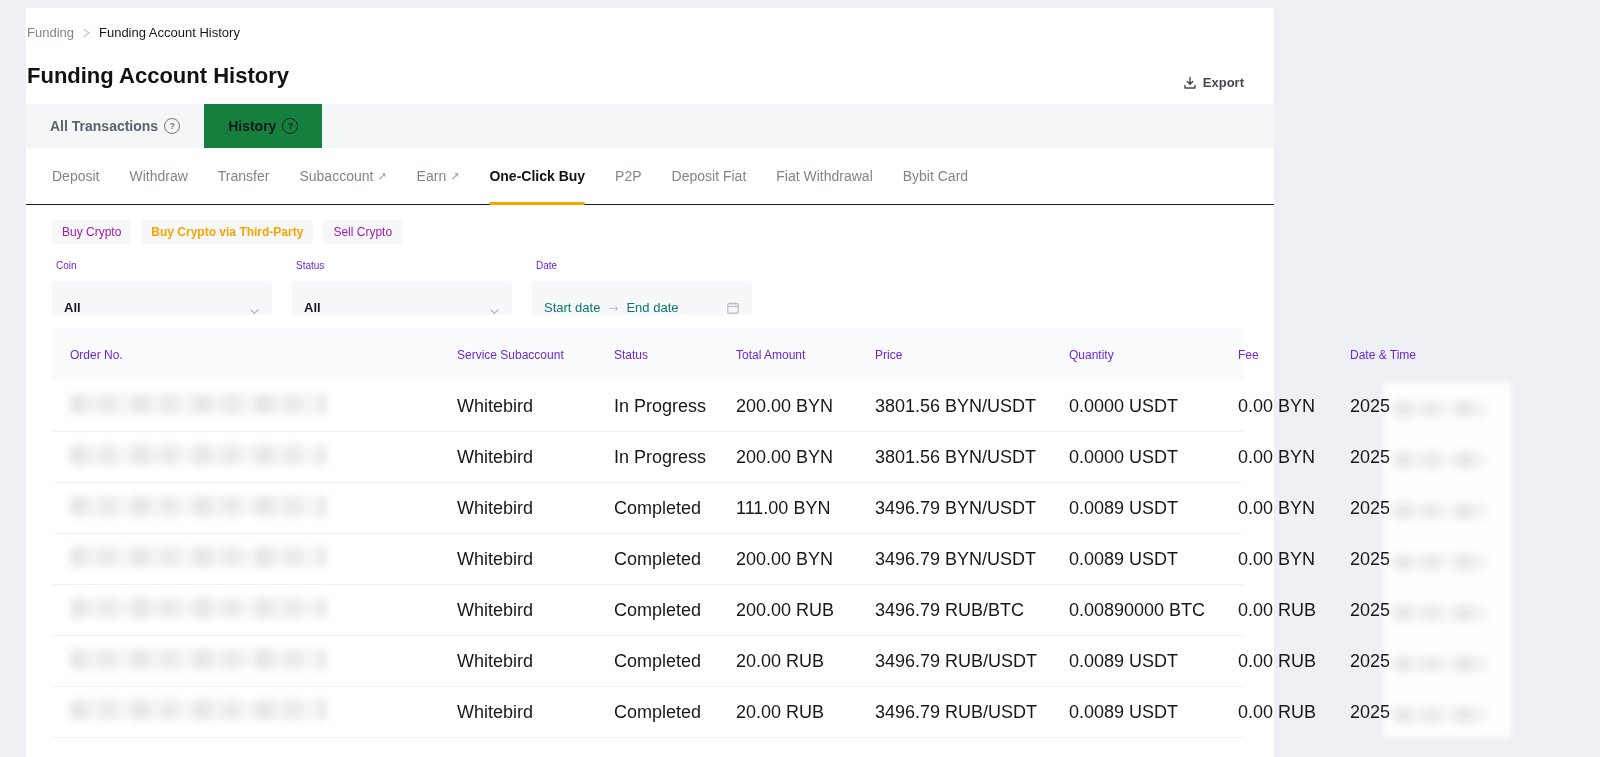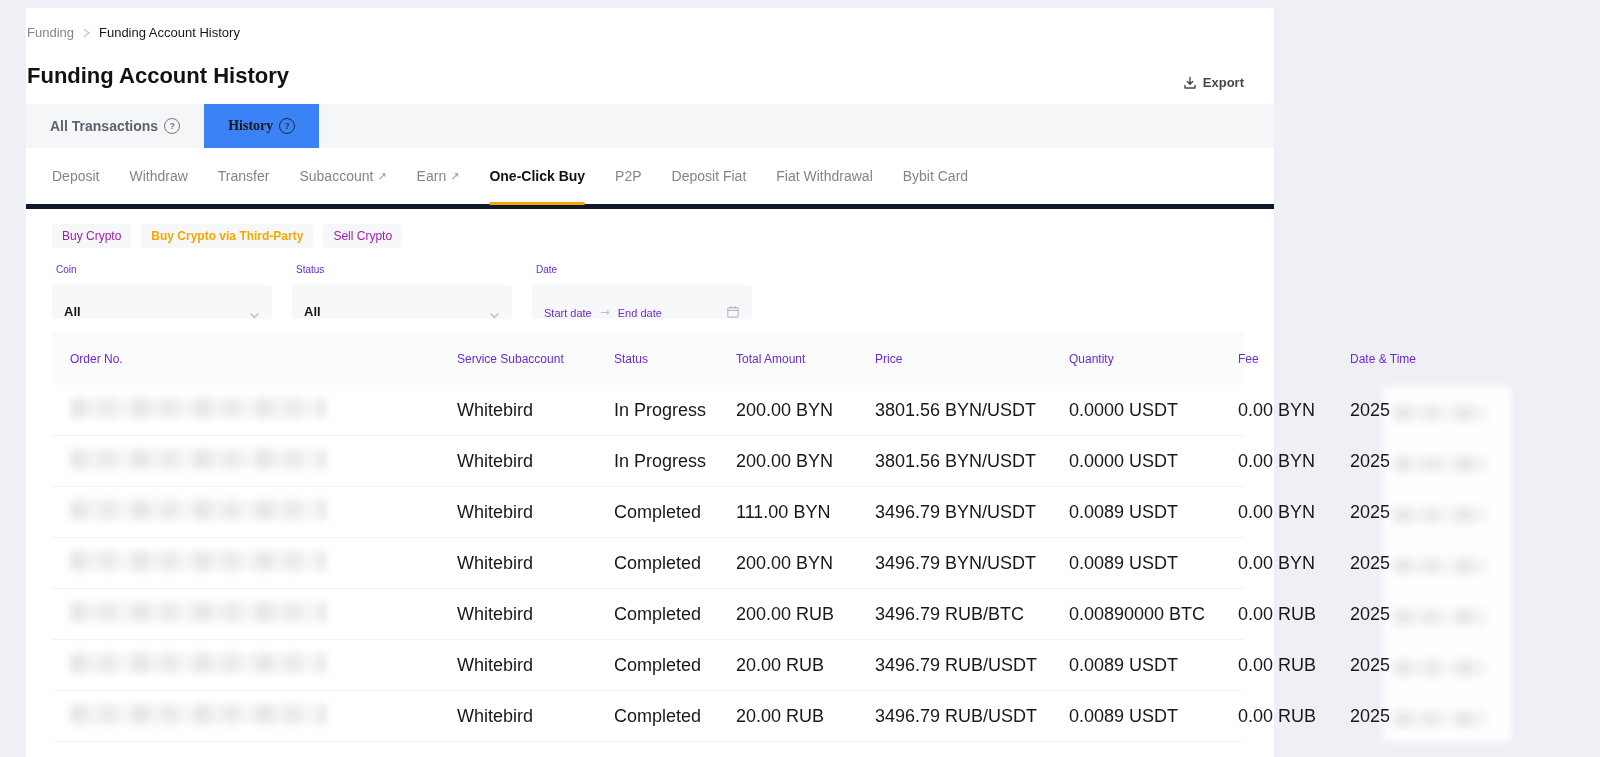--- a/index.html
+++ b/index.html
@@ -14,42 +14,42 @@
   .crumb-current{color:#17181a;font-weight:500;}
 
   
   .titlebar{display:flex;align-items:flex-end;justify-content:space-between;margin-top:22px;padding:0 30px 0 1px;}
   .page-title{font-size:22px;font-weight:700;color:#121214;line-height:28px;}
   .export-btn{display:flex;align-items:center;gap:6px;font-size:13px;font-weight:700;color:#45484f;cursor:pointer;}
 
   
   .tabbar{margin-top:14px;height:44px;background:#f5f6f8;display:flex;align-items:stretch;}
   .main-tab{display:flex;align-items:center;gap:6px;padding:0 24px;font-size:14px;font-weight:600;color:#5c626c;cursor:pointer;}
-  .main-tab.active{background:#3b82f6;color:#17181a;font-weight:700;font-family:Liberation Serif, serif;}
+  .main-tab.active{background:#15803d;color:#17181a;font-weight:700;}
   .qicon{width:14px;height:14px;border:1px solid currentColor;border-radius:50%;display:inline-flex;align-items:center;justify-content:center;font-size:9px;font-weight:600;line-height:1;opacity:.85;}
 
   
-  .subnav{height:56px;display:flex;align-items:center;gap:30px;padding:0 30px 0 26px;border-bottom:5px solid #0f172a;}
+  .subnav{height:56px;display:flex;align-items:center;gap:30px;padding:0 30px 0 26px;border-bottom:1px solid #0f172a;}
   .sub-tab{position:relative;height:100%;display:flex;align-items:center;gap:4px;font-size:14px;color:#81858c;cursor:pointer;white-space:nowrap;}
   .sub-tab.active{color:#121214;font-weight:700;}
   .sub-tab.active::after{content:"";position:absolute;left:0;right:0;bottom:-1px;height:3px;background:#f7a600;border-radius:2px;}
   .ext-arrow{font-family:"DejaVu Sans",sans-serif;font-size:11px;color:#9ba0a8;}
 
   
   .pills{display:flex;gap:10px;margin-top:15px;padding:0 30px 0 26px;}
   .pill{background:#f6f7f9;border-radius:4px;padding:5px 10px;font-size:12px;color:#a21caf;cursor:pointer;white-space:nowrap;}
   .pill.active{color:#f7a600;font-weight:700;}
 
   
   .filters{display:flex;gap:20px;margin-top:16px;padding:0 30px 0 26px;}
   .fgroup{width:220px;}
   .flabel{font-size:10px;color:#6d28d9;margin-left:4px;}
   .fcontrol{margin-top:10px;height:34px;background:#f7f8fa;border-radius:4px;display:flex;align-items:flex-end;padding:0 12px;cursor:pointer;}
   .fvalue{flex:1;font-size:13px;font-weight:600;color:#17181a;}
-  .placeholder{font-size:11px;color:#6d28d9;}
+  .placeholder{font-size:13px;color:#0f766e;}
   .date-arrow{color:#c0c4ca;font-size:12px;margin:0 8px;font-family:"DejaVu Sans",sans-serif;}
   .date-spacer{flex:1;}
 
   
   .table{margin:14px 30px 0 26px;position:relative;}
   .thead,.trow{display:grid;grid-template-columns:405px 157px 122px 139px 194px 169px 112px 198px;align-items:center;}
   .thead{height:52px;background:#fafbfc;}
   .th{font-size:12px;color:#6d28d9;padding-left:0;}
   .th:first-child,.td:first-child{padding-left:18px;}
   .trow{height:50px;border-bottom:1px solid #f0f1f4;}

